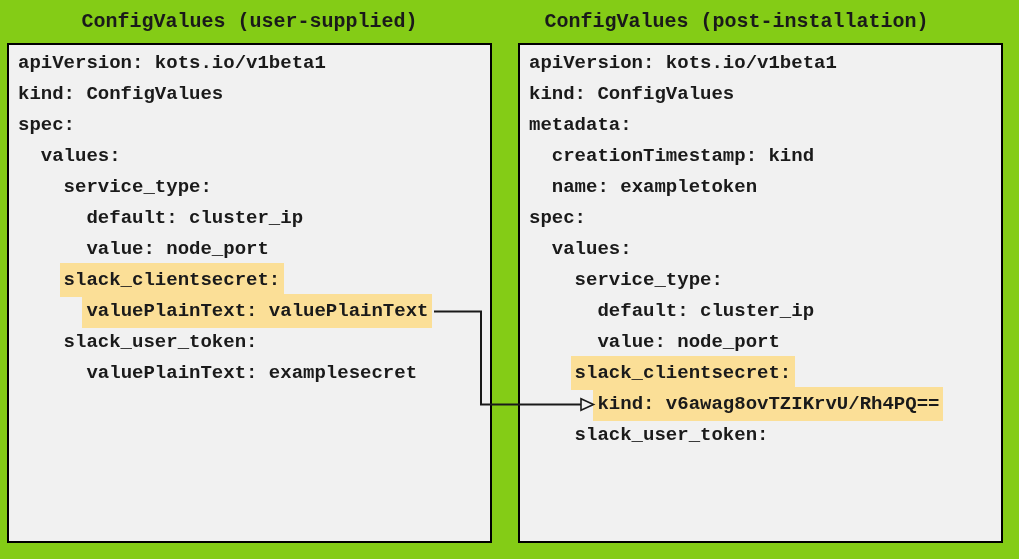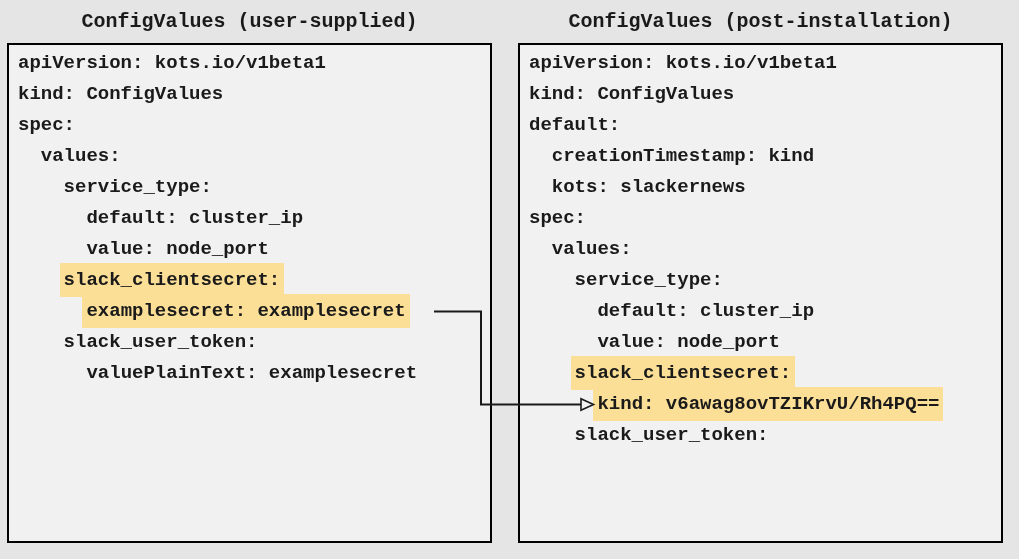--- a/index.html
+++ b/index.html
@@ -13,34 +13,34 @@
   html, body {
     margin: 0; padding: 0;
     background: #ffffff;
     font-family: "Liberation Mono", "DejaVu Sans Mono", monospace;
   }
   .stage {
     position: relative;
     width: 1019px;
     height: 559px;
     overflow: hidden;
-    background: #e5e5e5;
+    background: #84cc16;
   }
   .panel-title {
     position: absolute;
     top: 10px;
     width: 485px;
     text-align: center;
     font-size: 20px;
     font-weight: bold;
     color: var(--text);
     white-space: pre;
   }
   .panel-title.left  { left: 7px; }
-  .panel-title.right { left: 518px; }
+  .panel-title.right { left: 494px; }
   .panel {
     position: absolute;
     top: 43px;
     width: 485px;
     height: 500px;
     background: var(--panel-bg);
     border: 2px solid var(--border);
     padding: 3px 0 0 9px;
     overflow: hidden;
   }
@@ -78,31 +78,31 @@
 
   <div class="panel left">
       <div class="code-line"><span class="ind"></span><span class="txt">apiVersion: kots.io/v1beta1</span></div>
       <div class="code-line"><span class="ind"></span><span class="txt">kind: ConfigValues</span></div>
       <div class="code-line"><span class="ind"></span><span class="txt">spec:</span></div>
       <div class="code-line"><span class="ind">  </span><span class="txt">values:</span></div>
       <div class="code-line"><span class="ind">    </span><span class="txt">service_type:</span></div>
       <div class="code-line"><span class="ind">      </span><span class="txt">default: cluster_ip</span></div>
       <div class="code-line"><span class="ind">      </span><span class="txt">value: node_port</span></div>
       <div class="code-line"><span class="ind">    </span><span class="txt hl">slack_clientsecret:</span></div>
-      <div class="code-line"><span class="ind">      </span><span class="txt hl">examplesecret: examplesecret</span></div>
+      <div class="code-line"><span class="ind">      </span><span class="txt hl">valuePlainText: valuePlainText</span></div>
       <div class="code-line"><span class="ind">    </span><span class="txt">slack_user_token:</span></div>
       <div class="code-line"><span class="ind">      </span><span class="txt">valuePlainText: examplesecret</span></div>
     </div>
 
   <div class="panel right">
       <div class="code-line"><span class="ind"></span><span class="txt">apiVersion: kots.io/v1beta1</span></div>
       <div class="code-line"><span class="ind"></span><span class="txt">kind: ConfigValues</span></div>
-      <div class="code-line"><span class="ind"></span><span class="txt">default:</span></div>
+      <div class="code-line"><span class="ind"></span><span class="txt">metadata:</span></div>
       <div class="code-line"><span class="ind">  </span><span class="txt">creationTimestamp: kind</span></div>
-      <div class="code-line"><span class="ind">  </span><span class="txt">kots: slackernews</span></div>
+      <div class="code-line"><span class="ind">  </span><span class="txt">name: exampletoken</span></div>
       <div class="code-line"><span class="ind"></span><span class="txt">spec:</span></div>
       <div class="code-line"><span class="ind">  </span><span class="txt">values:</span></div>
       <div class="code-line"><span class="ind">    </span><span class="txt">service_type:</span></div>
       <div class="code-line"><span class="ind">      </span><span class="txt">default: cluster_ip</span></div>
       <div class="code-line"><span class="ind">      </span><span class="txt">value: node_port</span></div>
       <div class="code-line"><span class="ind">    </span><span class="txt hl">slack_clientsecret:</span></div>
       <div class="code-line"><span class="ind">      </span><span class="txt hl">kind: v6awag8ovTZIKrvU/Rh4PQ==</span></div>
       <div class="code-line"><span class="ind">    </span><span class="txt">slack_user_token:</span></div>
       <div class="code-line"><span class="ind">      </span></div>
     </div>

